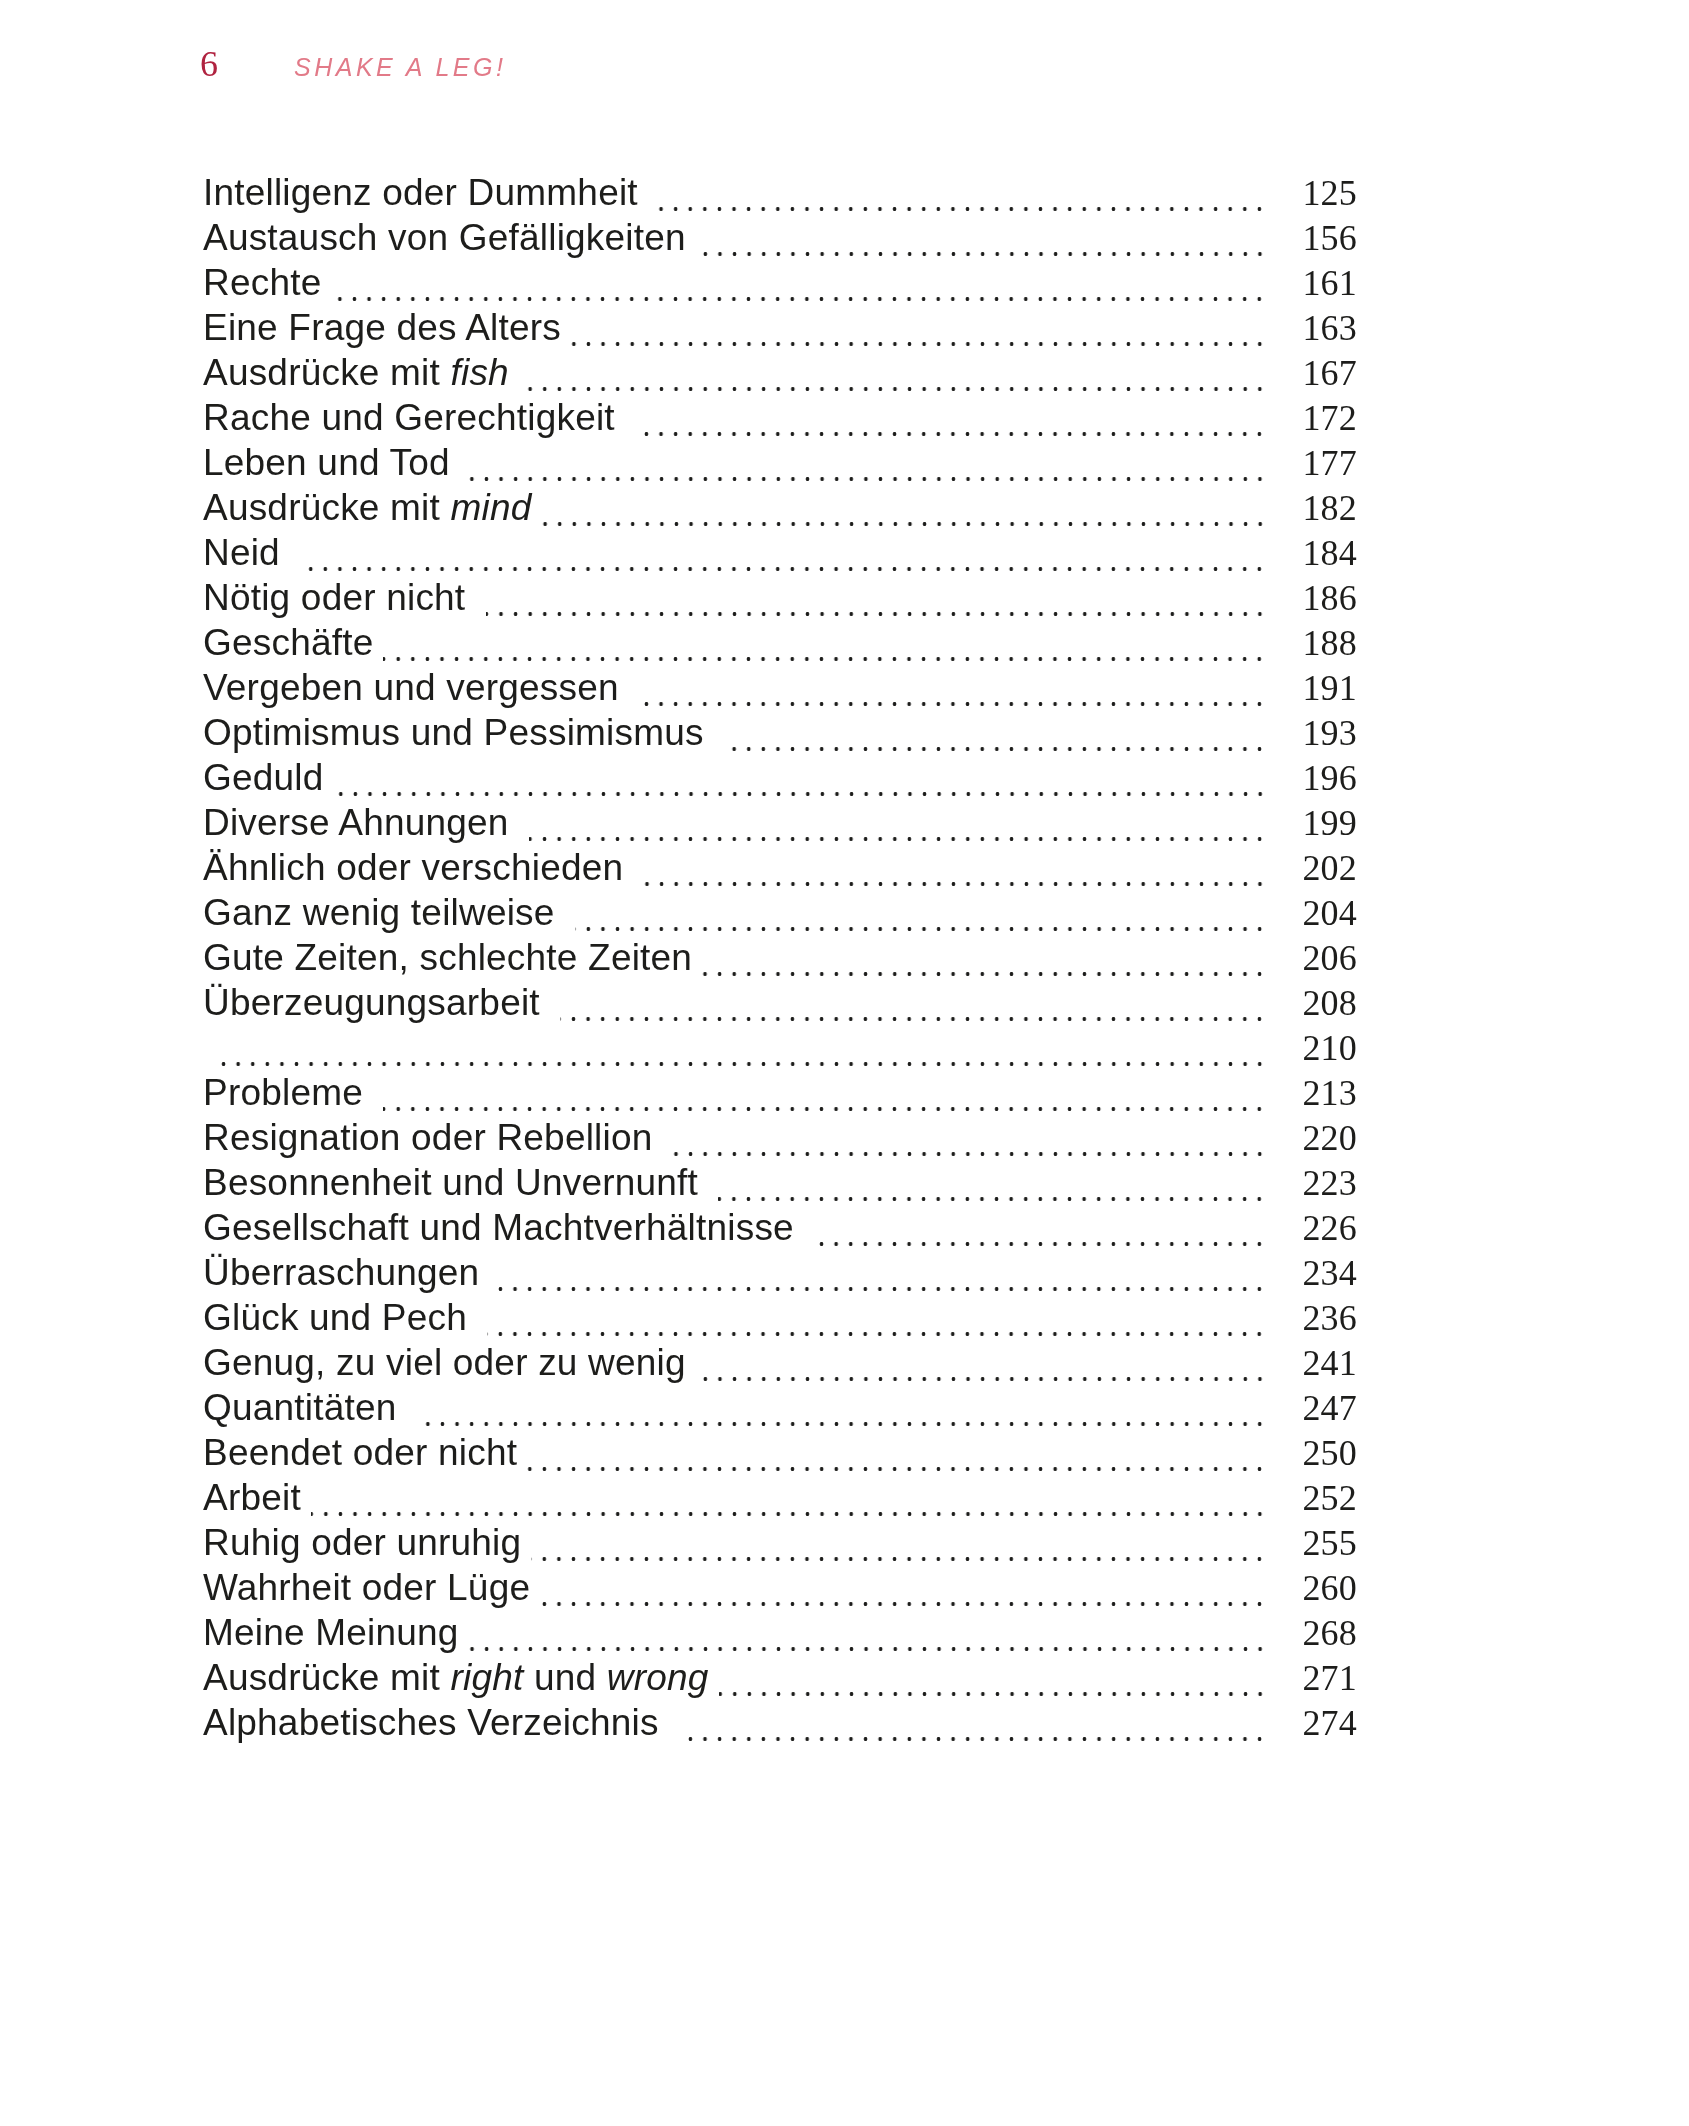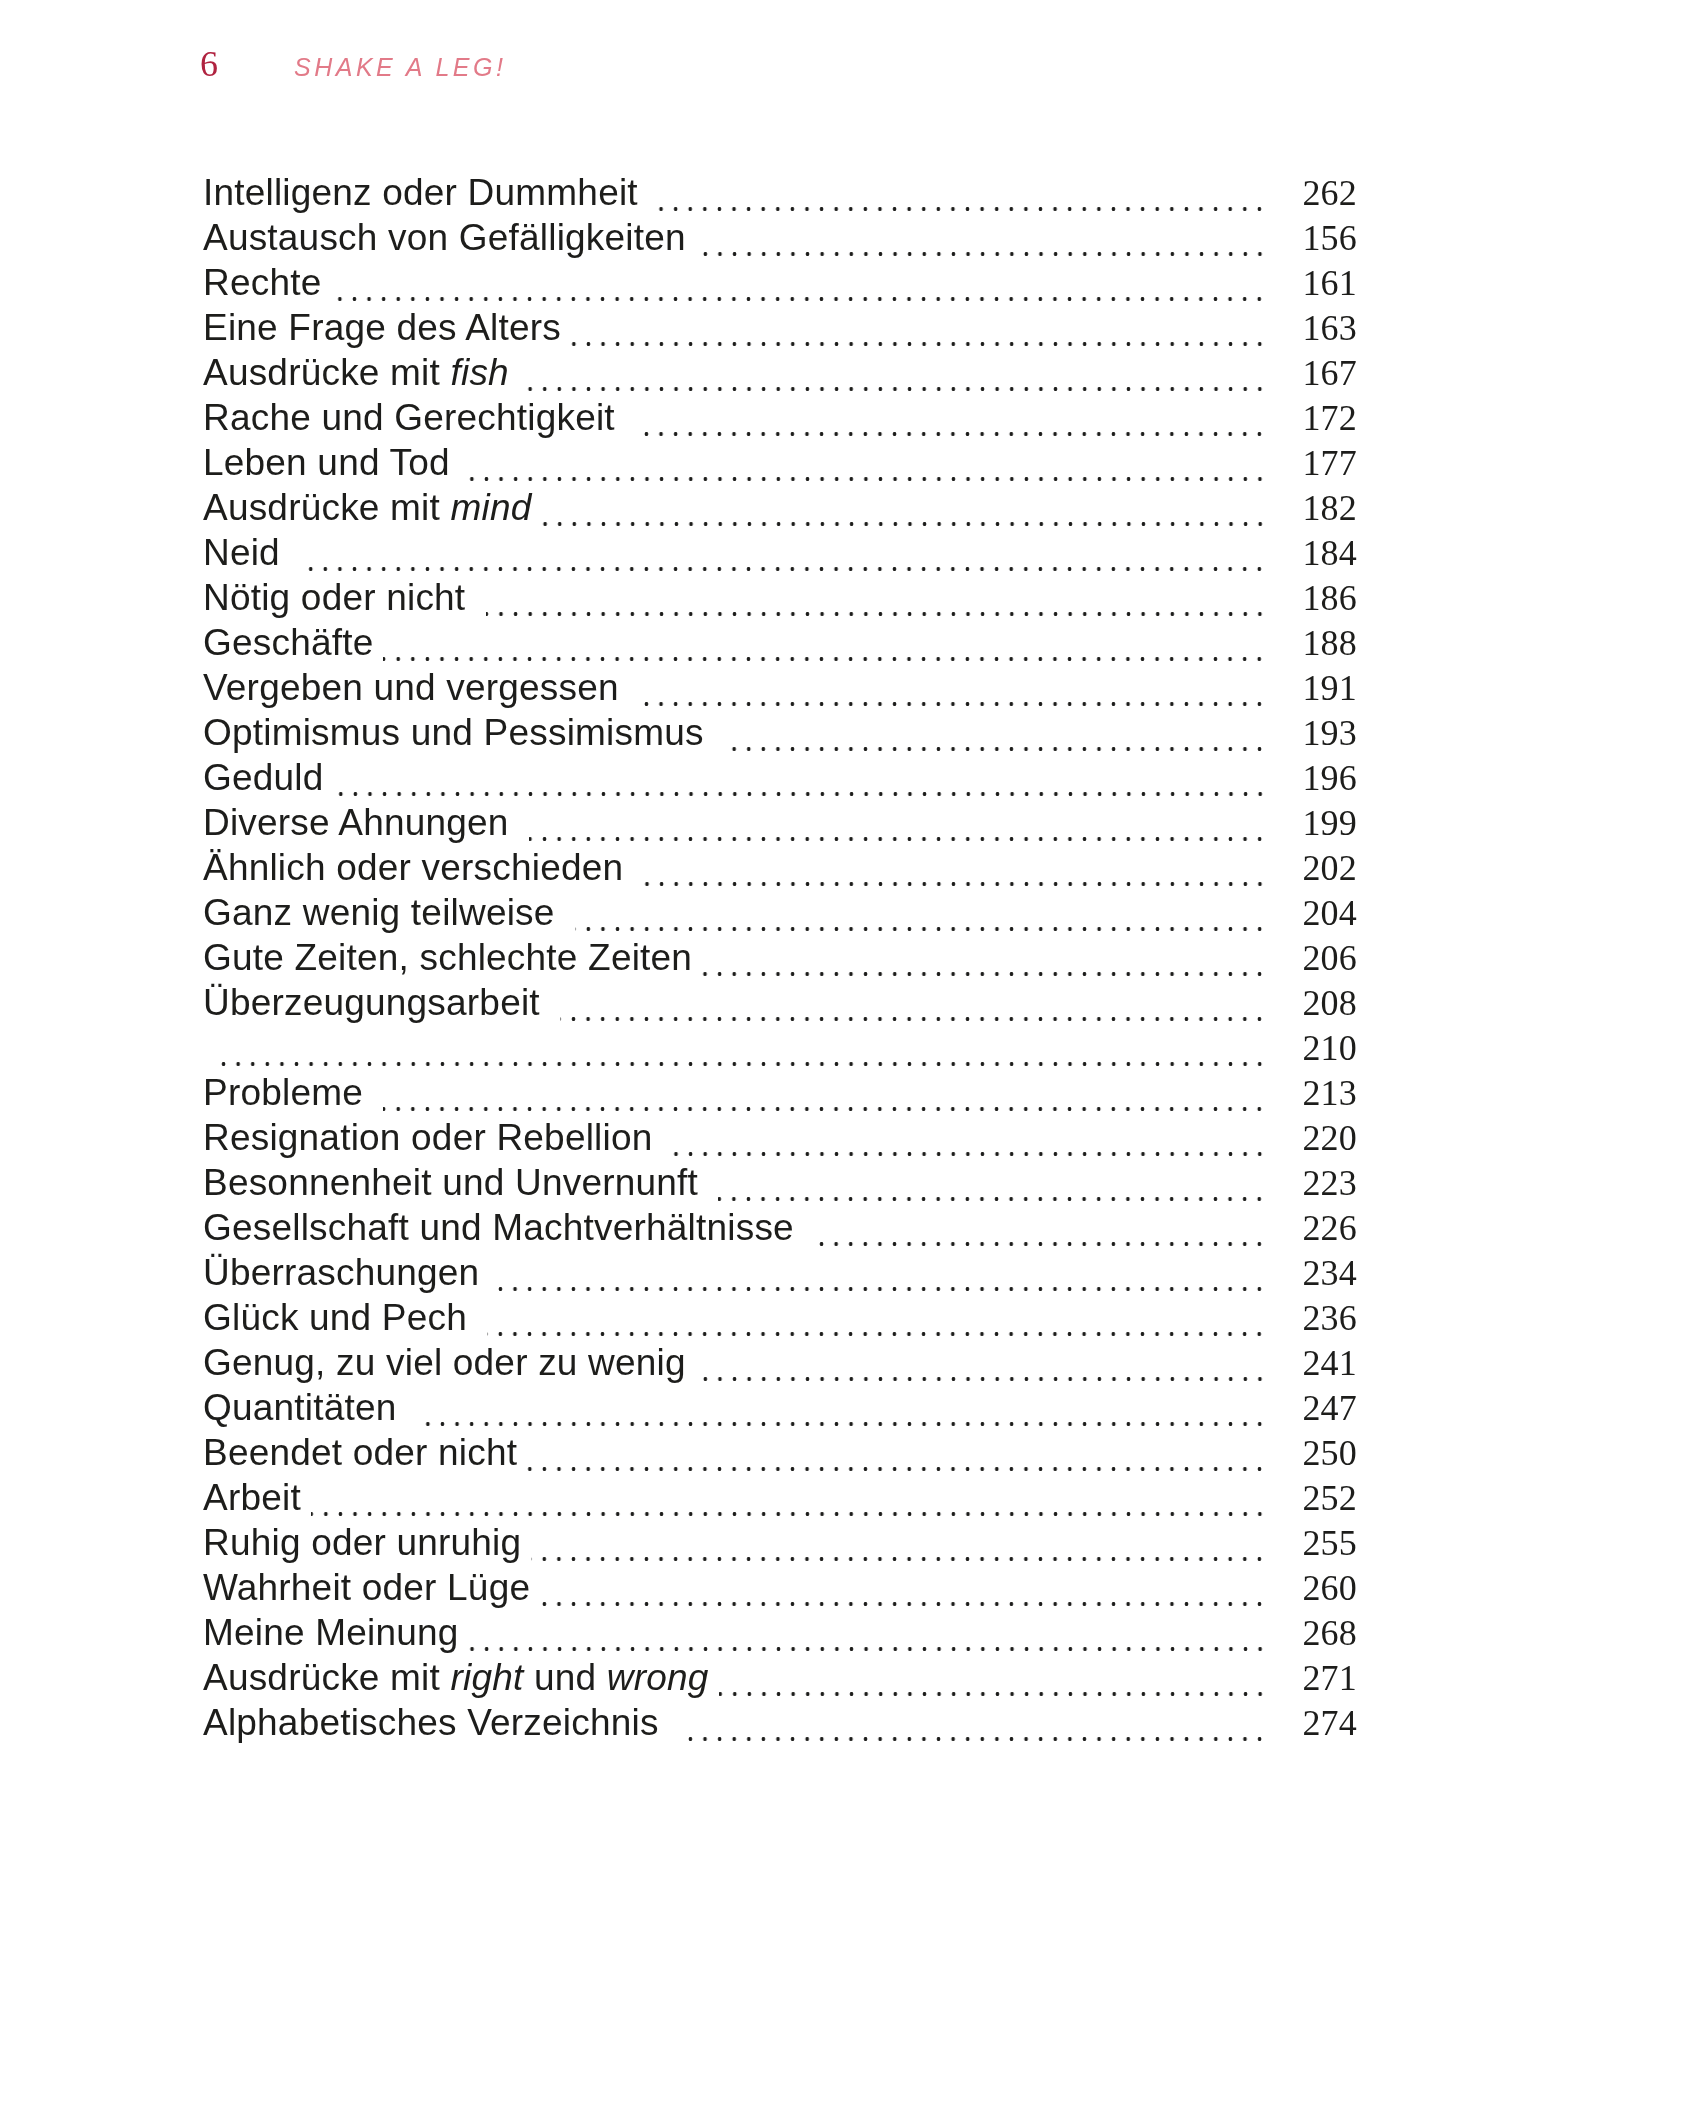--- a/index.html
+++ b/index.html
@@ -84,21 +84,21 @@
 
 <div class="pagehead">
   <span class="folio">6</span>
   <span class="running">SHAKE A LEG!</span>
 </div>
 
 <div class="toc">
   <div class="toc-row">
     <span class="t"><span>Intelligenz oder Dummheit </span></span>
     <span class="leader"></span>
-    <span class="pg">262</span>
+    <span class="pg">125</span>
   </div>
 
   <div class="toc-row">
     <span class="t"><span>Austausch von Gefälligkeiten</span></span>
     <span class="leader"></span>
     <span class="pg">156</span>
   </div>
 
   <div class="toc-row">
     <span class="t"><span>Rechte</span></span>

